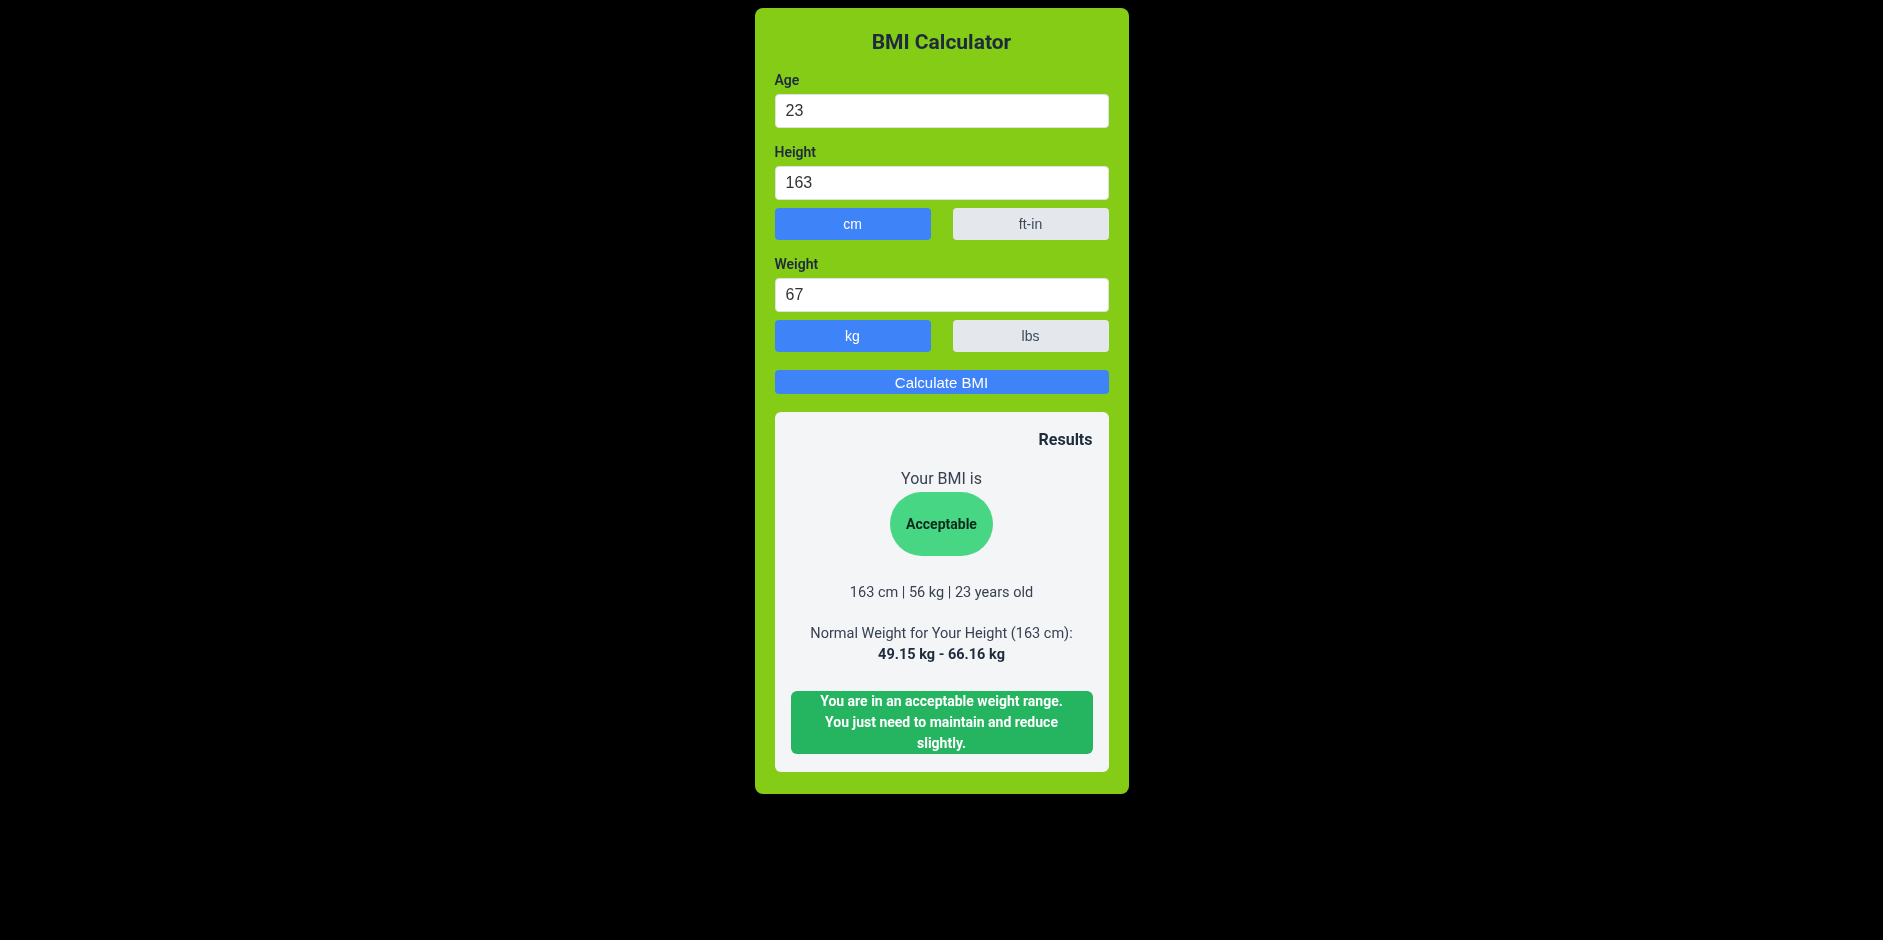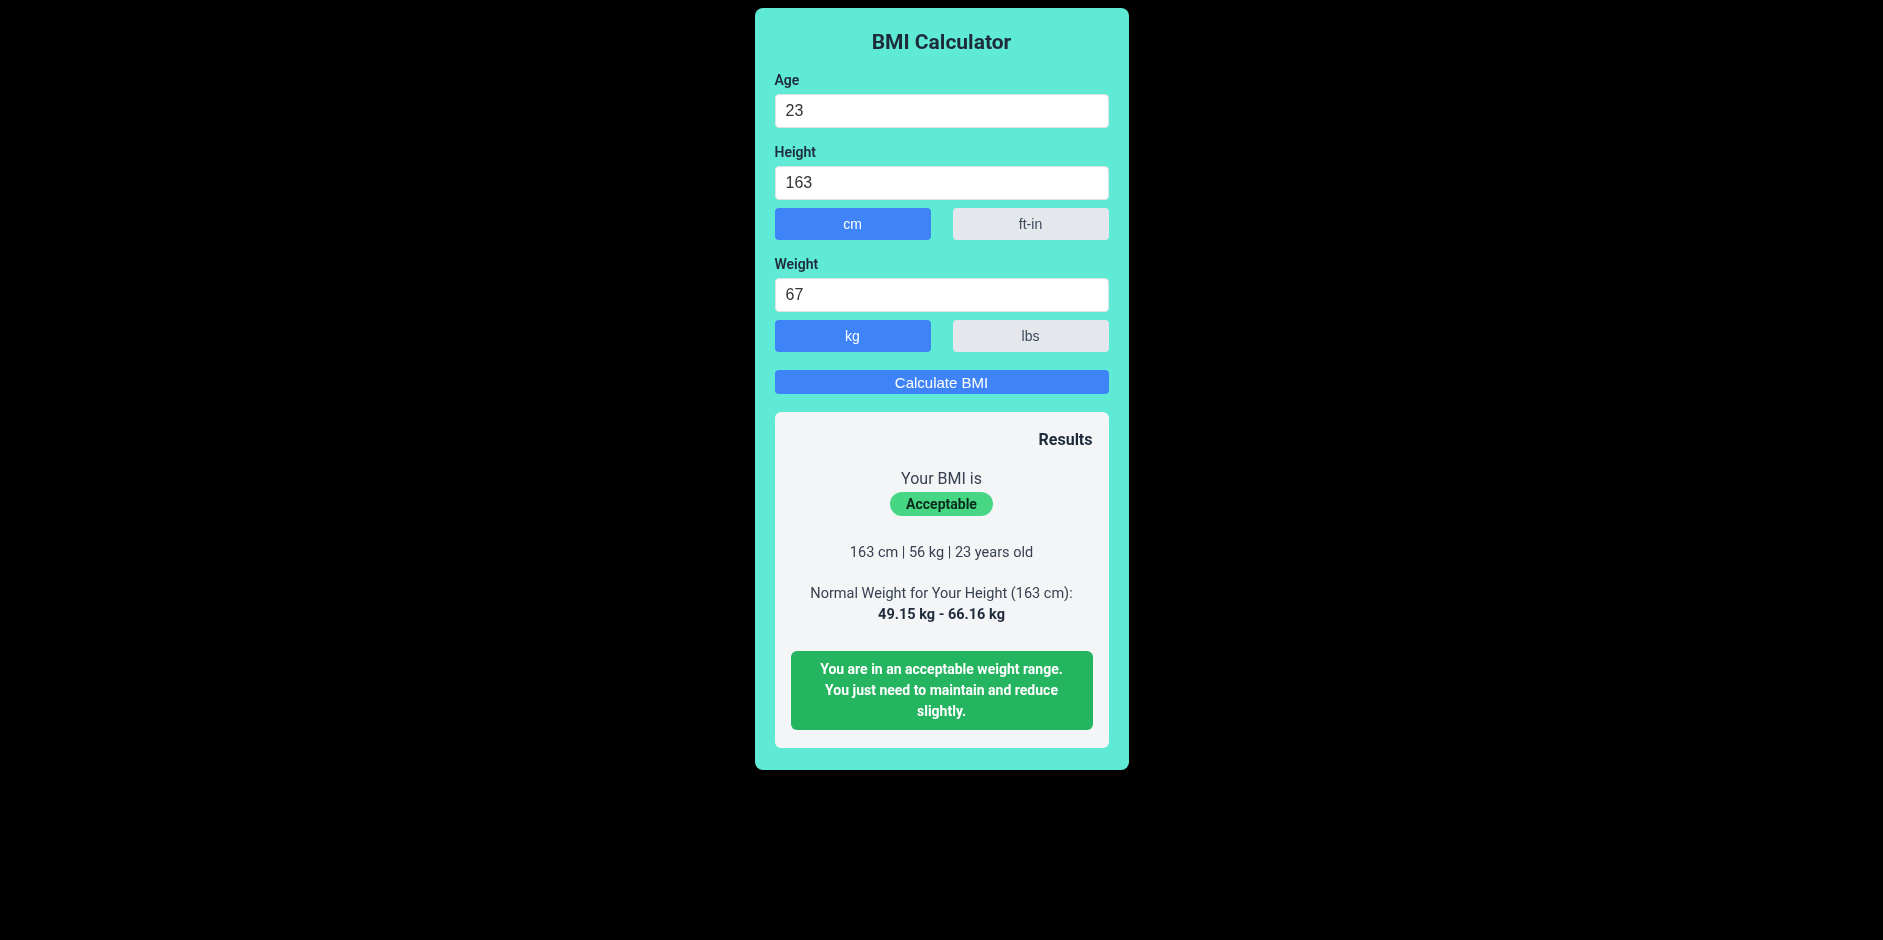--- a/index.html
+++ b/index.html
@@ -13,21 +13,21 @@
     }
     body {
       background: #000000;
       font-family: -apple-system, BlinkMacSystemFont, "Segoe UI", Roboto, "Helvetica Neue", Arial, sans-serif;
       display: flex;
       justify-content: center;
       align-items: flex-start;
       padding-top: 8px;
     }
     .card {
-      background: #5eead4;
+      background: #84cc16;
       border-radius: 8px;
       width: 374px;
       padding: 22px 20px;
       color: #1e2b3c;
     }
     .card-title {
       text-align: center;
       font-size: 21px;
       font-weight: 700;
       color: #1e2b3c;
@@ -109,21 +109,21 @@
       font-weight: 800;
       color: #1e2b3c;
       margin-bottom: 14px;
     }
     .badge {
       display: inline-block;
       background: #47d684;
       color: #0b2b1a;
       font-weight: 700;
       font-size: 14px;
-      padding: 4px 16px;
+      padding: 24px 16px;
       border-radius: 999px;
       margin-bottom: 28px;
     }
     .summary {
       font-size: 14.5px;
       color: #374151;
       margin-bottom: 24px;
     }
     .normal-title {
       font-size: 14.5px;
@@ -134,21 +134,21 @@
       font-size: 14.5px;
       font-weight: 700;
       color: #1e2b3c;
       margin-bottom: 28px;
     }
     .advice {
       background: #25b45f;
       color: #ffffff;
       font-weight: 700;
       font-size: 14px;
-      padding: 8px 16px;
+      padding: 0 16px;
       border-radius: 6px;
       line-height: 1.5;
     }
   </style>
 </head>
 <body>
 
 <div class="card">
   <h1 class="card-title">BMI Calculator</h1>
 

